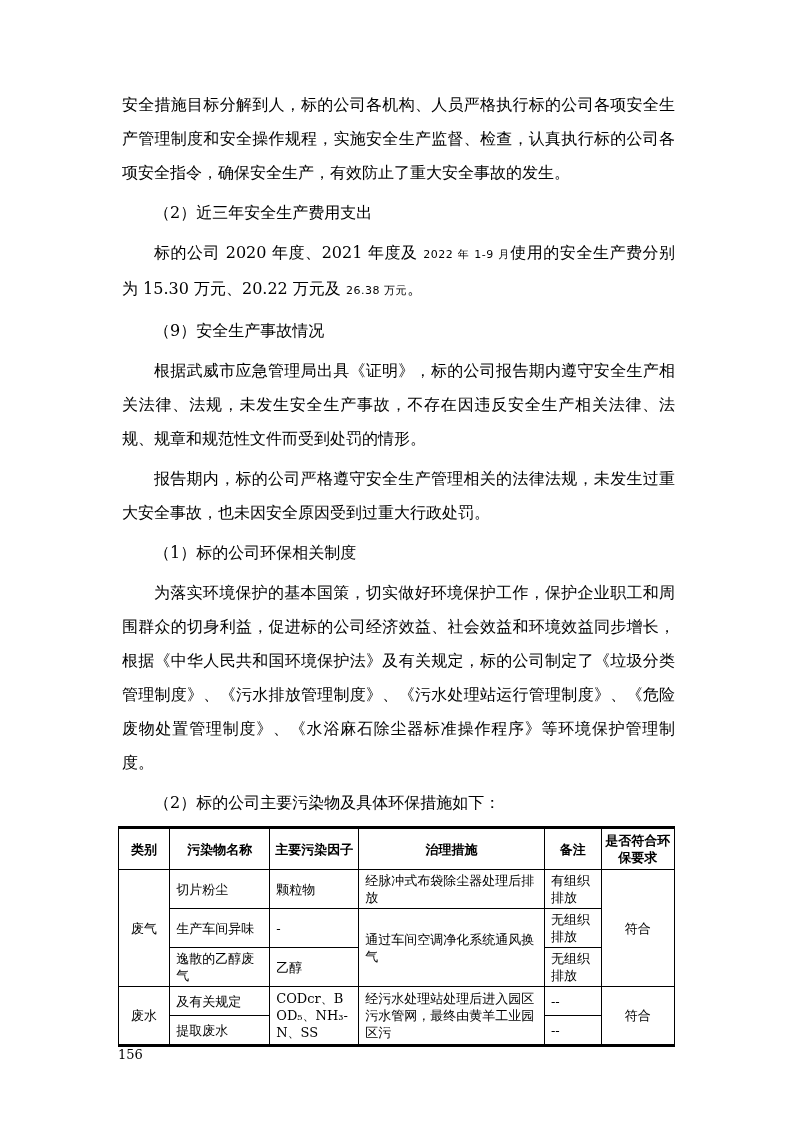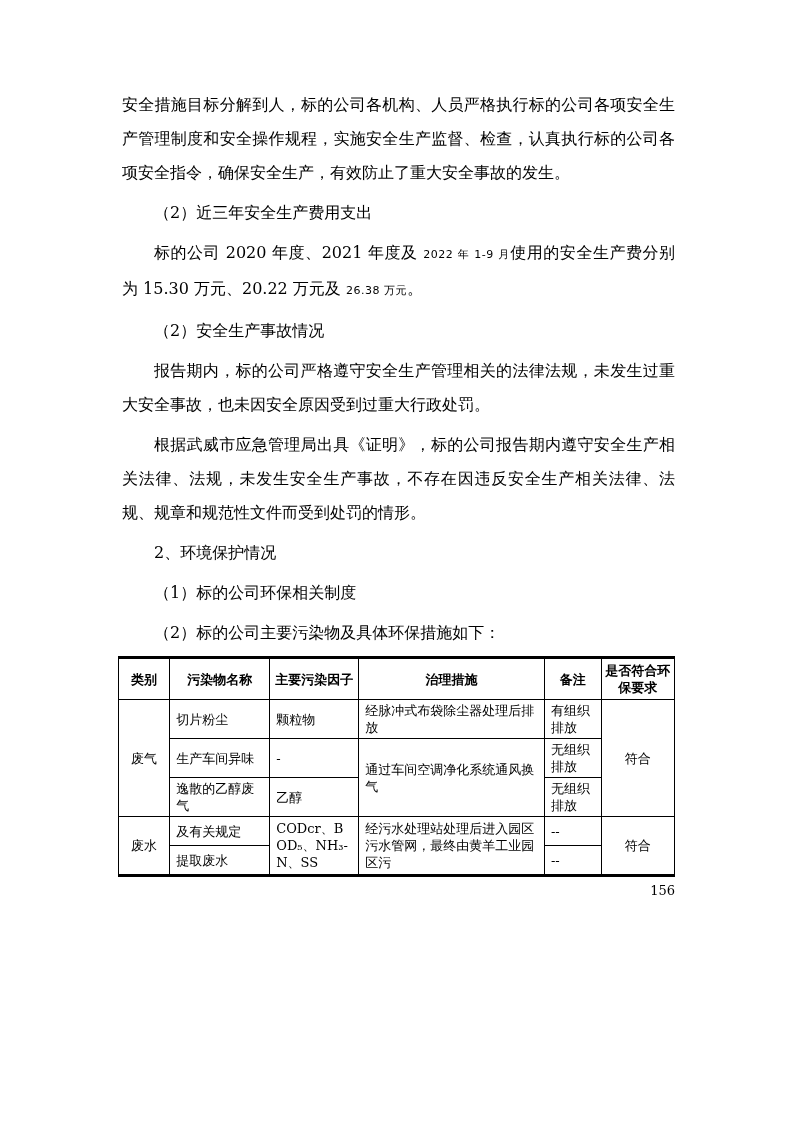--- a/index.html
+++ b/index.html
@@ -64,48 +64,47 @@
   table.pollution tr.gas-row td { height: 32px; }
   table.pollution tr.water-row td { height: 24px; }
   .col-cat  { width: 9.2%;  }
   .col-pol  { width: 18.0%; }
   .col-fac  { width: 16.0%; }
   .col-trt  { width: 33.4%; }
   .col-rmk  { width: 10.2%; }
   .col-cmp  { width: 13.2%; }
   .page-number {
     width: 557px;
-    text-align: right;
     font-size: 13px;
-    margin-top: 6px;
+    margin-top: 0;
     font-family: "DejaVu Serif", "Liberation Serif", serif;
   }
 </style>
 </head>
 <body>
 
 <div class="page">
   <div class="content">
 
     <p class="para">安全措施目标分解到人，标的公司各机构、人员严格执行标的公司各项安全生产管理制度和安全操作规程，实施安全生产监督、检查，认真执行标的公司各项安全指令，确保安全生产，有效防止了重大安全事故的发生。</p>
 
     <p class="para indent">（2）近三年安全生产费用支出</p>
 
     <p class="para indent"><span>标的公司 2020 年度、2021 年度及 </span><b>2022 年 1-9 月</b><span>使用的安全生产费分别为 15.30 万元、20.22 万元及 </span><b>26.38 万元</b><span>。</span></p>
 
-    <p class="para indent">（2）安全生产事故情况</p>
+    <p class="para indent">（9）安全生产事故情况</p>
+
+    <p class="para indent">根据武威市应急管理局出具《证明》，标的公司报告期内遵守安全生产相关法律、法规，未发生安全生产事故，不存在因违反安全生产相关法律、法规、规章和规范性文件而受到处罚的情形。</p>
 
     <p class="para indent">报告期内，标的公司严格遵守安全生产管理相关的法律法规，未发生过重大安全事故，也未因安全原因受到过重大行政处罚。</p>
 
-    <p class="para indent">根据武威市应急管理局出具《证明》，标的公司报告期内遵守安全生产相关法律、法规，未发生安全生产事故，不存在因违反安全生产相关法律、法规、规章和规范性文件而受到处罚的情形。</p>
-
-    <p class="para indent">2、环境保护情况</p>
 
     <p class="para indent">（1）标的公司环保相关制度</p>
 
+    <p class="para indent">为落实环境保护的基本国策，切实做好环境保护工作，保护企业职工和周围群众的切身利益，促进标的公司经济效益、社会效益和环境效益同步增长，根据《中华人民共和国环境保护法》及有关规定，标的公司制定了《垃圾分类管理制度》、《污水排放管理制度》、《污水处理站运行管理制度》、《危险废物处置管理制度》、《水浴麻石除尘器标准操作程序》等环境保护管理制度。</p>
 
     <p class="para indent">（2）标的公司主要污染物及具体环保措施如下：</p>
 
     <table class="pollution">
       <colgroup>
         <col class="col-cat">
           <col class="col-pol">
           <col class="col-fac">
         <col class="col-trt">
           <col class="col-rmk">

